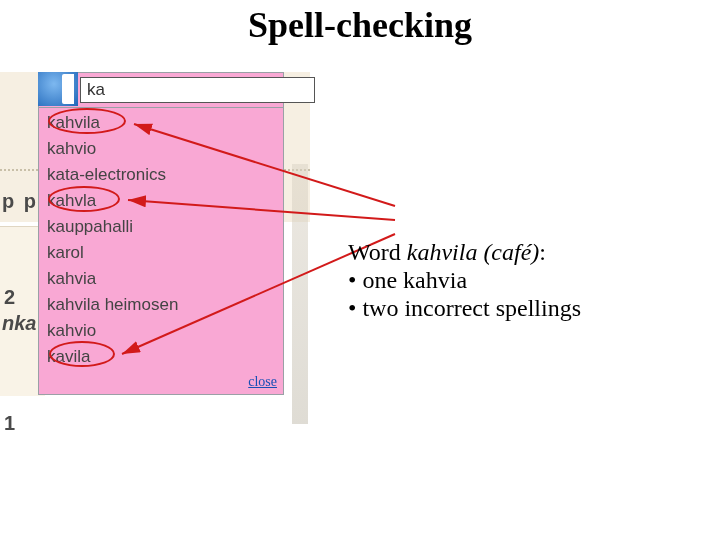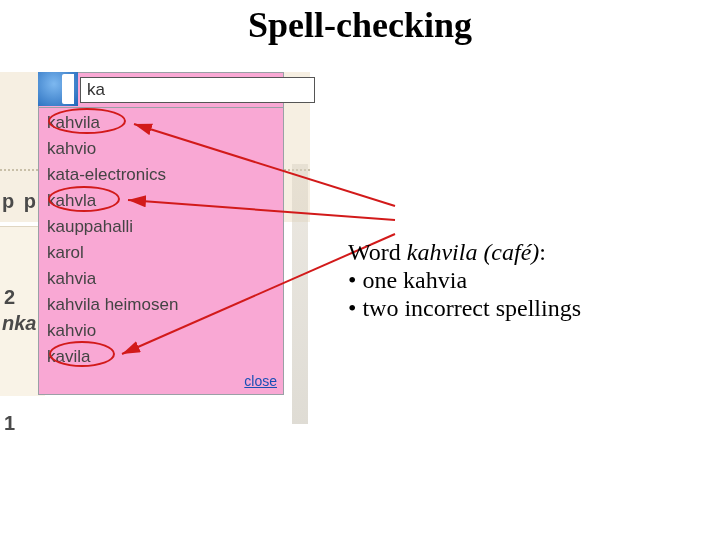--- a/index.html
+++ b/index.html
@@ -110,21 +110,21 @@
     font-size: 17px;
     color: #444;
     line-height: 26px;
     cursor: pointer;
   }
   .close-row {
     text-align: right;
     padding: 0 6px 4px 0;
   }
   .close-link {
-    font-family: Liberation Sans, sans-serif;
+    font-family: Liberation Serif, serif;
     font-size: 14px;
     color: #1a4fb5;
     text-decoration: underline;
     cursor: pointer;
   }
   
   .ring {
     position: absolute;
     border: 2px solid #d21a1a;
     border-radius: 50%;

